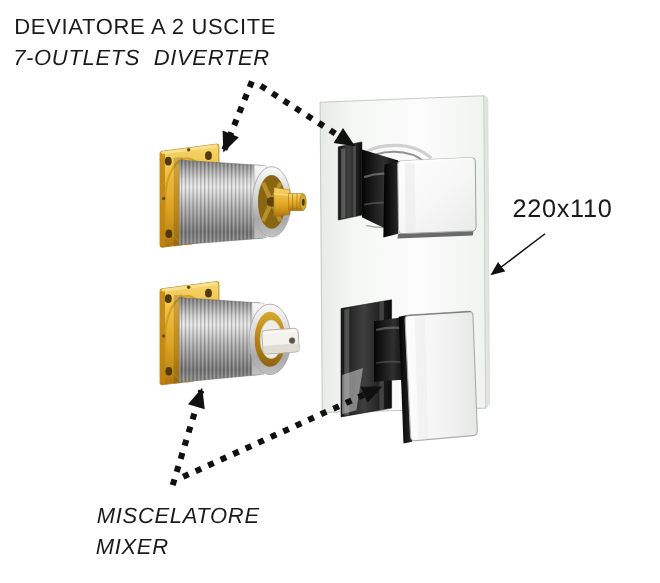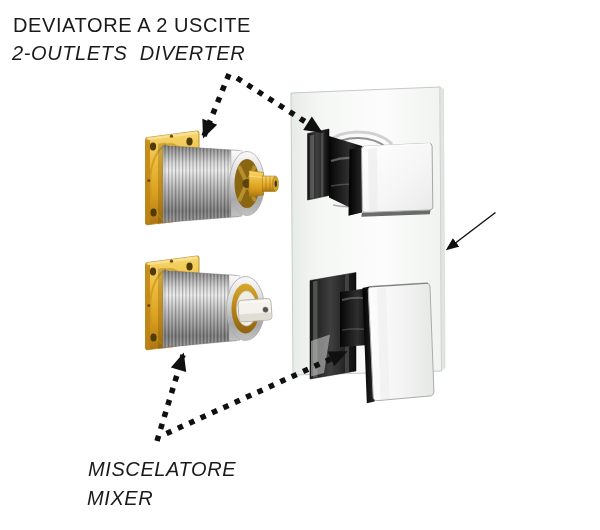--- a/index.html
+++ b/index.html
@@ -185,16 +185,17 @@
     <g fill="none" style="stroke:var(--c-arrow,#101010)">
       <line x1="229" y1="74" x2="204" y2="136" stroke-width="5.5" stroke-dasharray="5.5 7" marker-end="url(#dartBig)"></line>
       <line x1="237" y1="78" x2="320.5" y2="131.5" stroke-width="5.5" stroke-dasharray="5.5 7" marker-end="url(#dartBig)"></line>
       <line x1="157" y1="441" x2="183" y2="355" stroke-width="5.5" stroke-dasharray="5.5 7" marker-end="url(#dartBig)"></line>
       <line x1="166.5" y1="433.5" x2="345" y2="352.5" stroke-width="5.5" stroke-dasharray="5.5 7" marker-end="url(#dartBig)"></line>
       <line x1="495.5" y1="212.5" x2="447.5" y2="249" stroke-width="1.4" marker-end="url(#dartSmall)"></line>
     </g>
   </svg>
 
   <div class="label lbl-diverter-it">DEVIATORE A 2 USCITE</div>
-  <div class="label lbl-diverter-en">2-OUTLETS  DIVERTER</div>
+  <div class="label lbl-diverter-en">7-OUTLETS  DIVERTER</div>
+  <div class="label lbl-dimension">220x110</div>
   <div class="label lbl-mixer-it">MISCELATORE</div>
   <div class="label lbl-mixer-en">MIXER</div>
 </div>
 
 </body></html>

